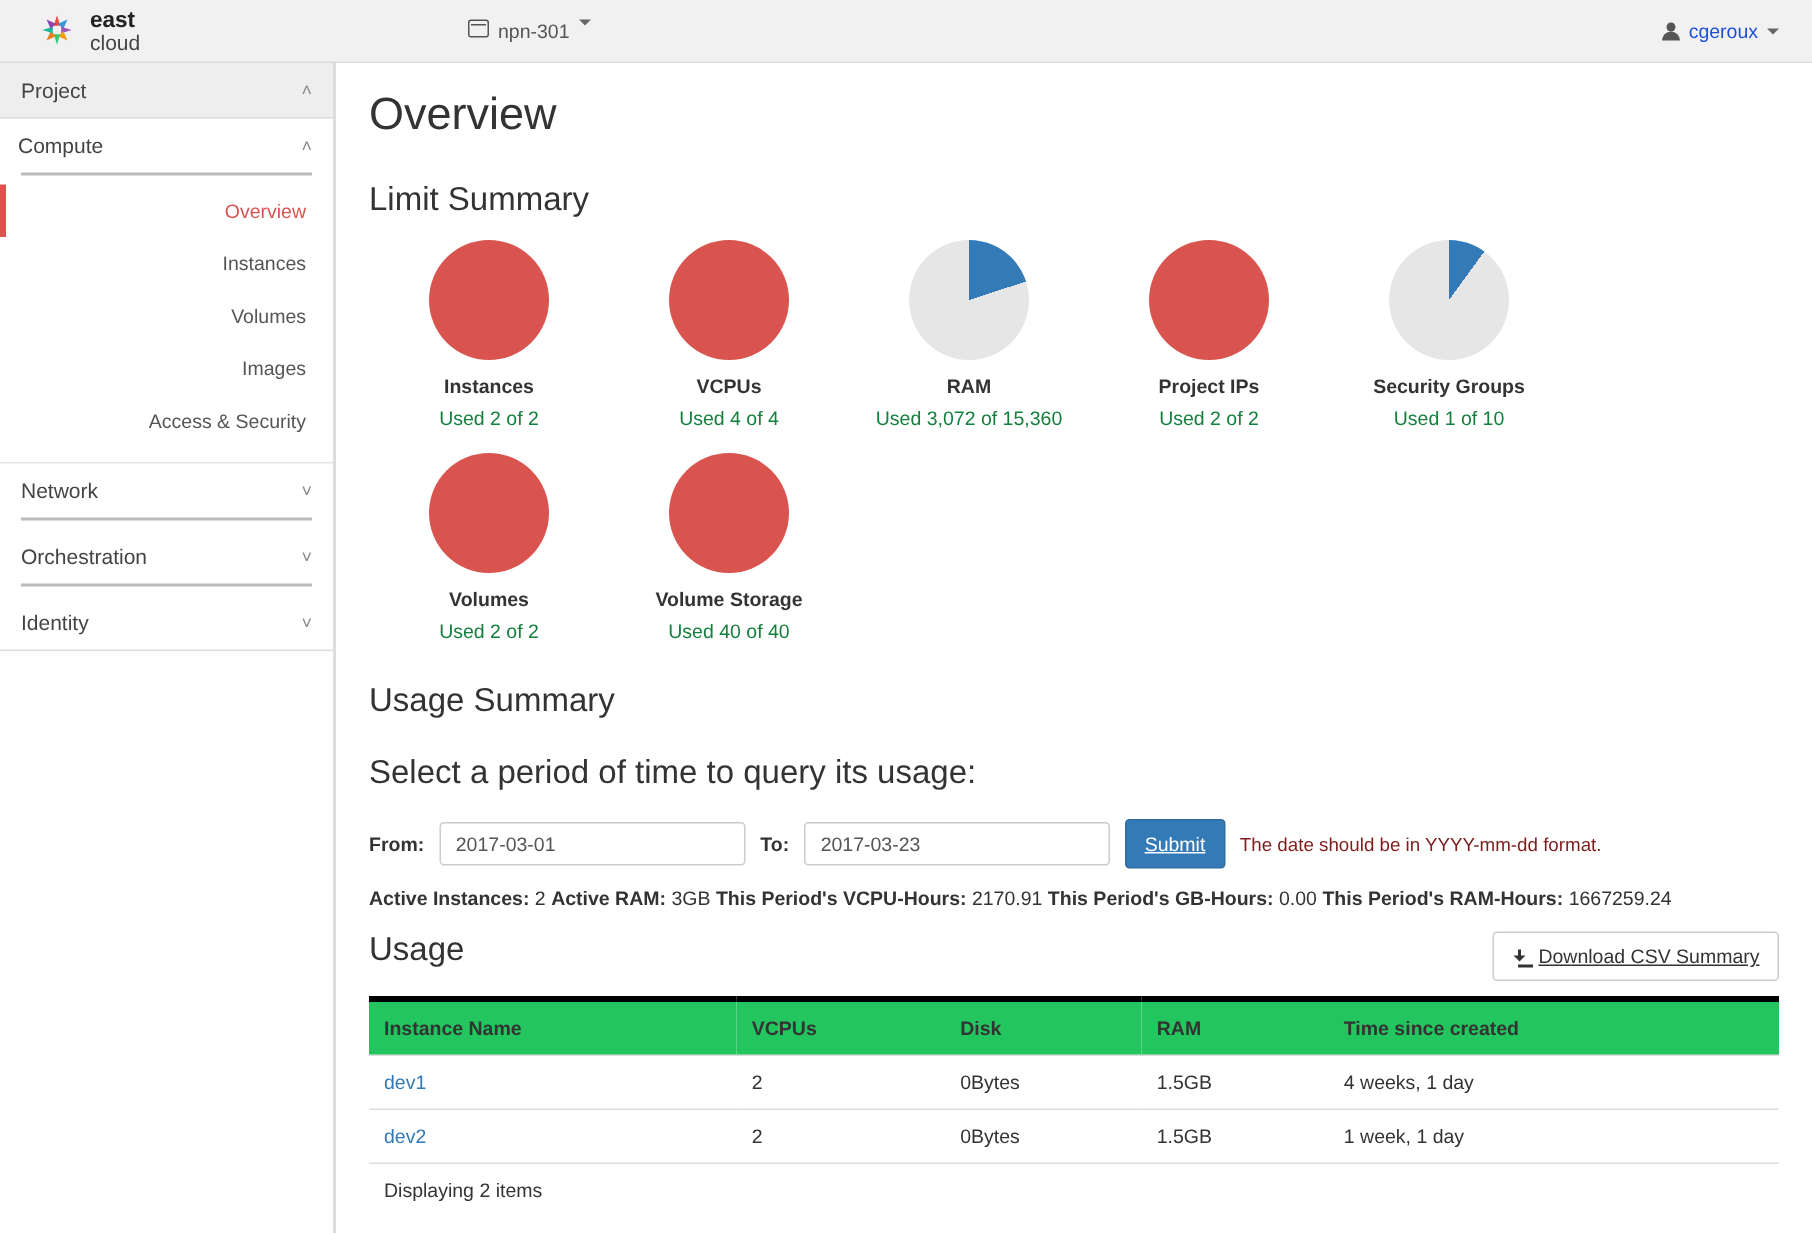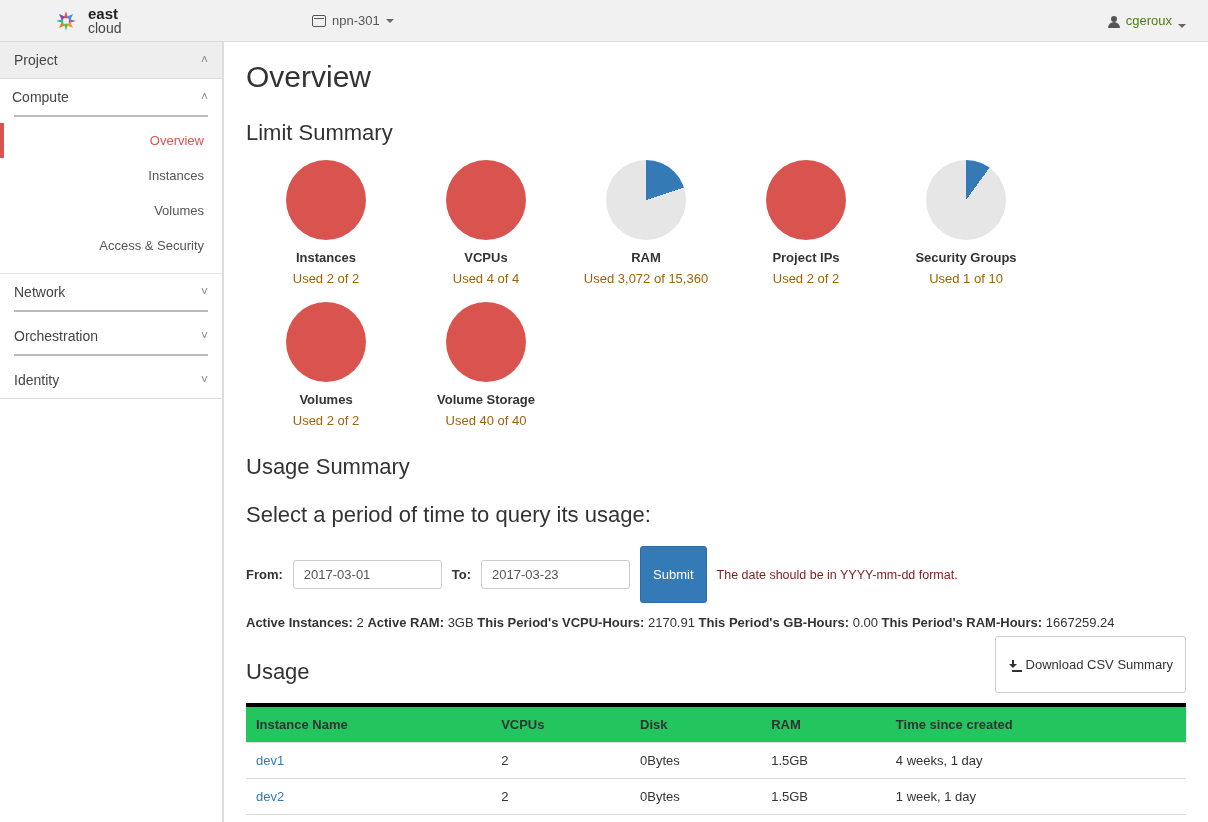--- a/index.html
+++ b/index.html
@@ -14,45 +14,44 @@
     height: 42px;
     background: #f1f1f1;
     border-bottom: 1px solid #dcdcdc;
     display: flex;
     align-items: center;
     padding: 0 16px 0 0;
   }
   .logo {
     width: 224px;
     display: flex;
-    align-items: center;
-    padding-left: 52px;
+    padding-left: 24px;
     gap: 8px;
   }
   .logo-icon {
     width: 28px; height: 28px;
   }
   .logo-text { line-height: 1; }
   .logo-text .east { font-weight: bold; font-size: 15px; color:#222; }
   .logo-text .cloud { font-size: 14px; color:#444; }
   .project-picker {
     display: flex;
-    align-items: center;
+    align-items: flex-start;
     gap: 6px;
     color: #555;
     padding: 0 8px;
     cursor: pointer;
     margin-left: 80px;
   }
   .spacer { flex: 1; }
   .user-menu {
     display: flex;
-    align-items: flex-end;
+    align-items: center;
     gap: 6px;
-    color: #4d7c0f;
+    color: #1d4ed8;
     cursor: pointer;
     padding-right: 6px;
   }
   .caret-down {
     width: 0; height: 0;
     border-left: 4px solid transparent;
     border-right: 4px solid transparent;
     border-top: 4px solid #666;
     display: inline-block;
   }
@@ -119,42 +118,43 @@
     width: 160px;
     text-align: center;
     margin-bottom: 16px;
   }
   .pie {
     width: 80px; height: 80px; border-radius: 50%;
     margin: 0 auto 10px auto;
     position: relative;
   }
   .limit-label { font-weight: bold; font-size: 13px; margin-bottom: 6px; color:#333;}
-  .limit-used { font-size: 13px; color:#a16207; }
+  .limit-used { font-size: 13px; color:#15803d; }
 
   .query-row {
     display: flex;
     align-items: center;
     gap: 10px;
     margin-bottom: 12px;
   }
   .query-row label { font-weight: bold; font-size: 13px; }
   .query-row input[type=text] {
     border: 1px solid #ccc;
     border-radius: 3px;
     padding: 6px 10px;
     font-size: 13px;
-    width: 149px;
+    width: 204px;
     color:#555;
   }
   .btn {
     border-radius: 3px;
-    padding: 20px 12px;
-    font-size: 13px;
-    cursor: pointer;
+    padding: 8px 12px;
+    font-size: 13px;
+    cursor: pointer;
+    text-decoration: underline;
   }
   .btn-primary {
     background: #337ab7;
     border: 1px solid #2e6da4;
     color: #fff;
   }
   .hint { font-size: 12.5px; color:#7f1d1d; }
 
   .stats-line { font-size: 13px; color:#333; margin-bottom: 4px; }
   .stats-line b { font-weight: bold; }
@@ -254,20 +254,21 @@
     </div>
     <div class="panel-head" style="border-bottom:none;padding-left:12px;">
       <span>Compute</span>
       <span class="chev">˄</span>
     </div>
     <div class="sub-rule"></div>
     <div class="nav-items">
       <span class="nav-item active">Overview</span>
       <span class="nav-item">Instances</span>
       <span class="nav-item">Volumes</span>
+      <span class="nav-item">Images</span>
       <span class="nav-item">Access &amp; Security</span>
     </div>
     <div class="panel-head" style="border-top:none;border-bottom:none;">
       <span>Network</span>
       <span class="chev">˅</span>
     </div>
     <div class="sub-rule"></div>
     <div class="panel-head" style="border-top:none;border-bottom:none;margin-top:6px;">
       <span>Orchestration</span>
       <span class="chev">˅</span>

